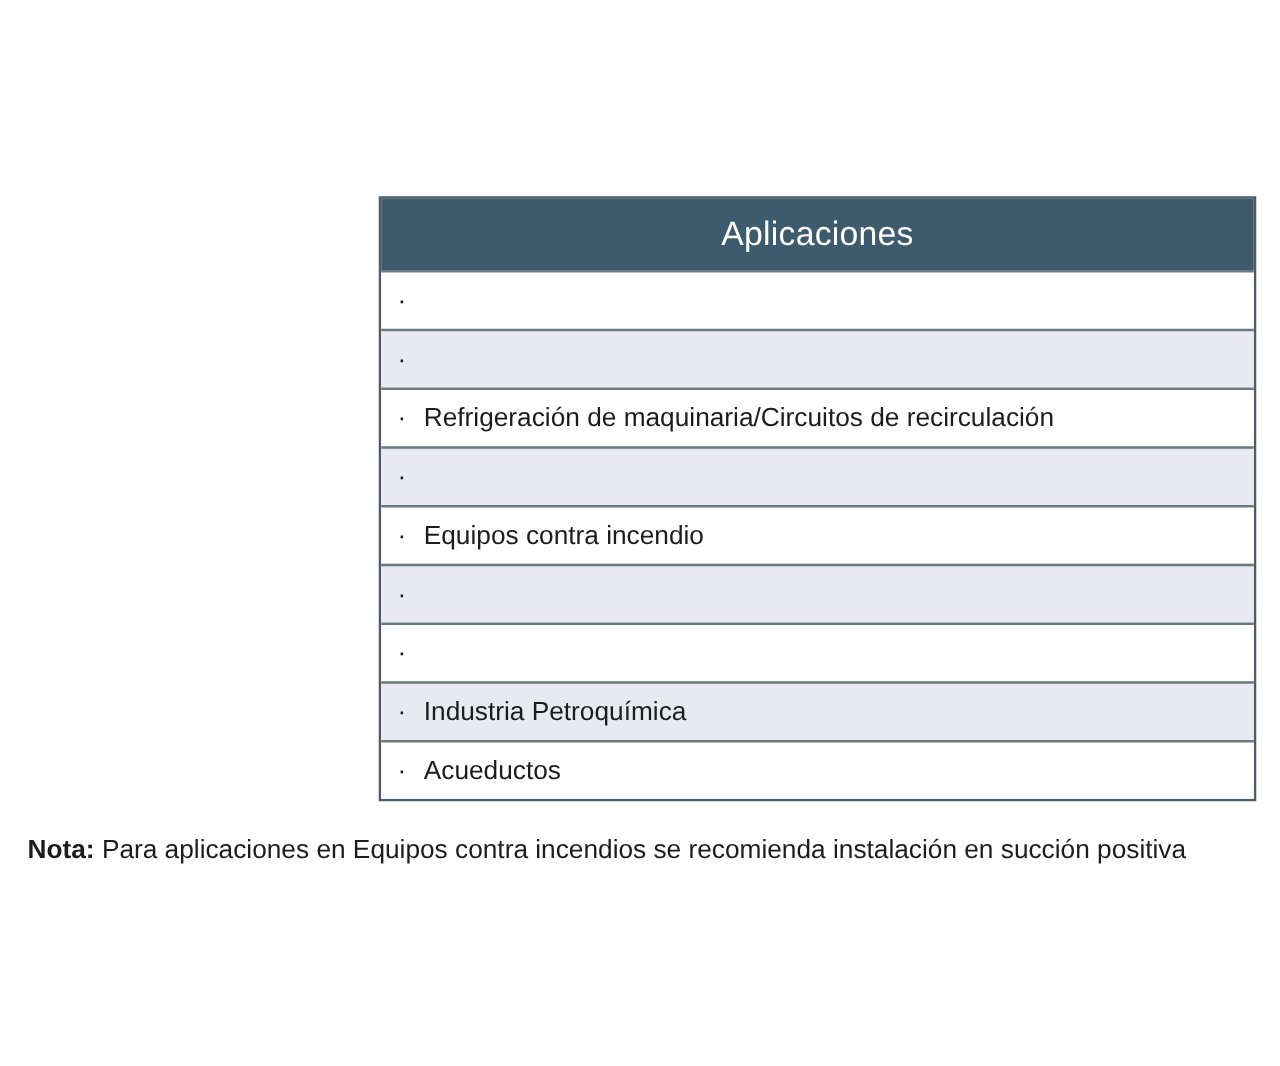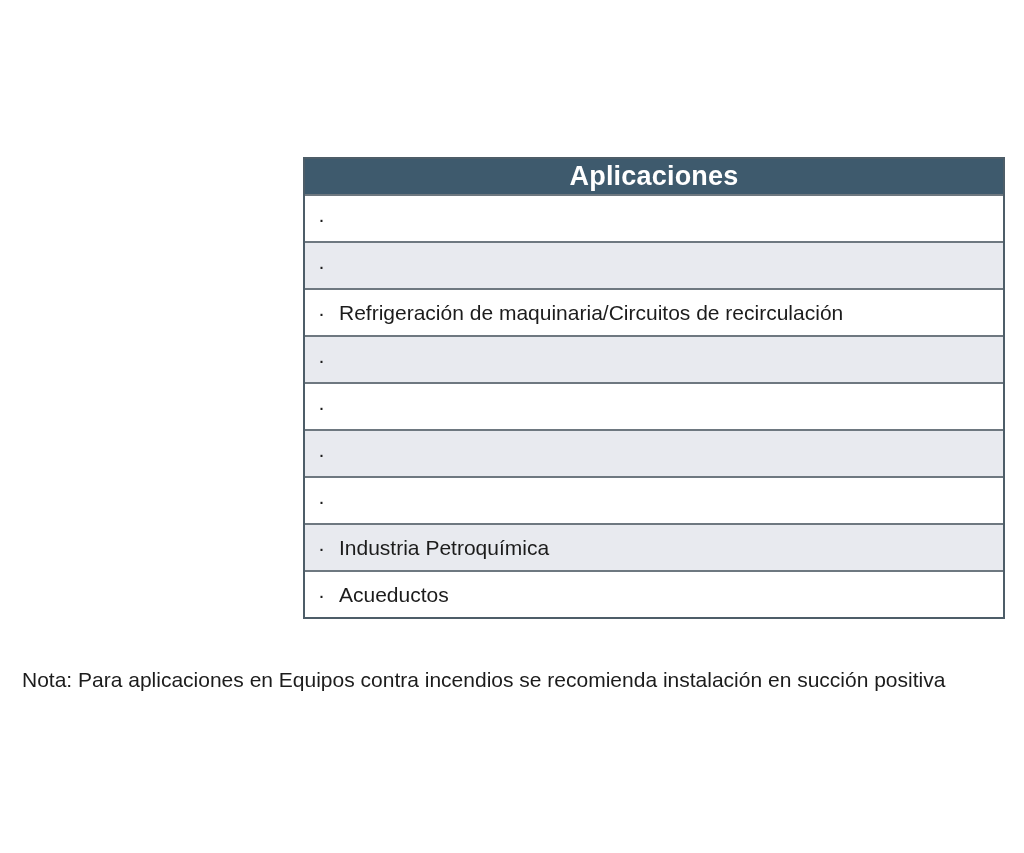--- a/index.html
+++ b/index.html
@@ -18,28 +18,28 @@
   }
   .apps-table {
     position: absolute;
     left: 303px;
     top: 157px;
     width: 702px;
     border: 2px solid var(--border-color, #4d5d68);
     background: var(--row-bg, #ffffff);
   }
   .table-header {
-    height: 35px;
+    height: 57px;
     background: var(--header-bg, #3e5a6d);
     color: var(--header-text, #ffffff);
     display: flex;
     align-items: center;
     justify-content: center;
     font-size: 27px;
-    font-weight: bold;
+    font-weight: normal;
     letter-spacing: 0.2px;
   }
   .table-row {
     height: 47px;
     display: flex;
     align-items: center;
     padding-left: 13px;
     border-top: 2px solid var(--divider-color, #6e7880);
     background: var(--row-bg, #ffffff);
     color: var(--text-color, #1c1c1c);
@@ -58,21 +58,21 @@
   }
   .note {
     position: absolute;
     left: 22px;
     top: 664px;
     width: 950px;
     font-size: 21px;
     line-height: 32px;
     color: var(--text-color, #1c1c1c);
   }
-  .note strong { font-weight: normal; }
+  .note strong { font-weight: bold; }
 </style>
 </head>
 <body>
 
 <div class="page">
 
   <div class="apps-table">
     <div class="table-header">
       <span>Aplicaciones</span>
     </div>
@@ -89,20 +89,21 @@
     <span class="bullet">·</span>
     <span class="row-label">Refrigeración de maquinaria/Circuitos de recirculación</span>
   </div>
 
   <div class="table-row alt">
     <span class="bullet">·</span>
   </div>
 
   <div class="table-row">
     <span class="bullet">·</span>
+    <span class="row-label">Equipos contra incendio</span>
   </div>
 
   <div class="table-row alt">
     <span class="bullet">·</span>
   </div>
 
   <div class="table-row">
     <span class="bullet">·</span>
   </div>
 

